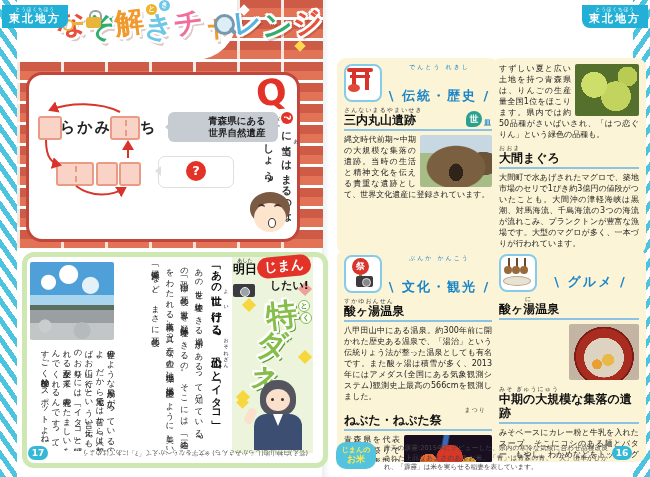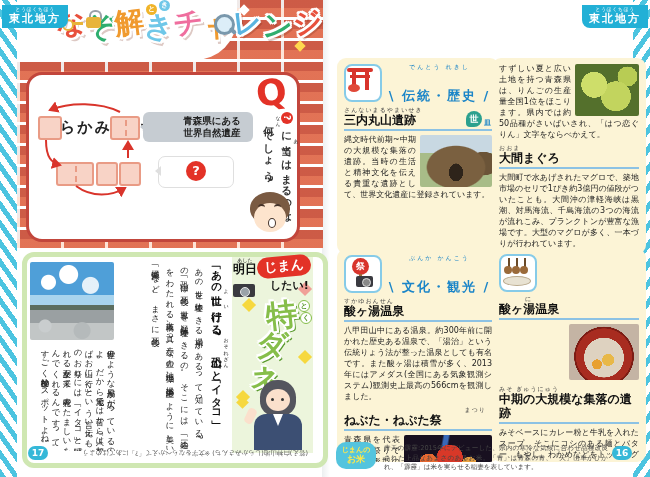--- a/index.html
+++ b/index.html
@@ -235,21 +235,21 @@
   <div class="panel"></div>
   <div class="bigQ">Q</div>
   <div class="vq">
     <span class="qc">?</span><span>に<ruby>当<rt>あ</rt></ruby>てはまるのは、<ruby>何<rt>なん</rt></ruby>でしょう?</span>
   </div>
 
   <div class="pbox" style="left:38px;top:116px;width:20px;height:20px;"></div>
   <div class="pztext" style="left:60px;top:118px;">らかみ</div>
   <div class="pbox split" style="left:110px;top:116px;width:26px;height:20px;"></div>
   <div class="pztext" style="left:140px;top:118px;">ち</div>
-  <div class="lbl" style="left:143px;top:112px;width:72px;padding-left:33px;">
+  <div class="lbl" style="left:168px;top:112px;width:72px;padding-left:33px;">
     <span>青森県にある</span><br>
     <span>世界自然遺産</span>
   </div>
   <div class="pbox split" style="left:56px;top:162px;width:34px;height:20px;"></div>
   <div class="pbox" style="left:96px;top:162px;width:18px;height:20px;"></div>
   <div class="pbox" style="left:119px;top:162px;width:18px;height:20px;"></div>
   <div class="qbubble" style="left:158px;top:156px;width:74px;height:30px;">
     <div class="qcirc">?</div>
   </div>
 
@@ -342,21 +342,21 @@
       </div>
       <div class="ibody">
         <span class="ph ph-sannai"></span><span>縄文時代前期~中期の大規模な集落の遺跡。当時の生活と精神文化を伝える貴重な遺跡として、世界文化遺産に登録されています。</span>
       </div>
     </div>
   </div>
 
   <div class="card" id="cardB1">
     <div class="item">
       <div class="ibody">
-        <span class="ph ph-apple"></span><span>すずしい夏と広い土地を持つ青森県は、りんごの生産量全国1位をほこります。県内では約50品種がさいばいされ、「はつ恋ぐりん」文字をならべかえて。</span>
+        <span class="ph ph-apple"></span><span>すずしい夏と広い土地を持つ青森県は、りんごの生産量全国1位をほこります。県内では約50品種がさいばいされ、「はつ恋ぐりん」という緑色の品種も。</span>
       </div>
     </div>
     <div class="item">
       <div class="ifuri">おおま</div>
       <div class="ititle">大間まぐろ</div>
       <div class="ibody">大間町で水あげされたマグロで、築地市場のセリで1ぴき約3億円の値段がついたことも。大間沖の津軽海峡は黒潮、対馬海流、千島海流の3つの海流が流れこみ、プランクトンが豊富な漁場です。大型のマグロが多く、一本づりが行われています。</div>
     </div>
   </div>
 
   <div class="card" id="cardA2">
@@ -390,20 +390,24 @@
     <div class="chead">
       <div class="cicon icn gou">
         <div class="plate"></div>
         <div class="st" style="left:7px;"></div>
           <div class="st" style="left:15px;"></div>
           <div class="st" style="left:23px;"></div>
         <div class="b" style="left:3px;"></div>
           <div class="b" style="left:11px;"></div>
           <div class="b" style="left:19px;"></div>
       </div>
+      <div class="chtext">
+        <span class="chfuri"></span>
+        <span class="chname">グルメ</span>
+      </div>
     </div>
     <div class="item">
       <div class="ifuri fi">に</div>
       <div class="ititle">酸ヶ湯温泉</div>
       <div class="ibody">
         <span class="ph ph-ichigo"></span>
       </div>
     </div>
     <div class="item">
       <div class="ifuri">みそ ぎゅうにゅう</div>

